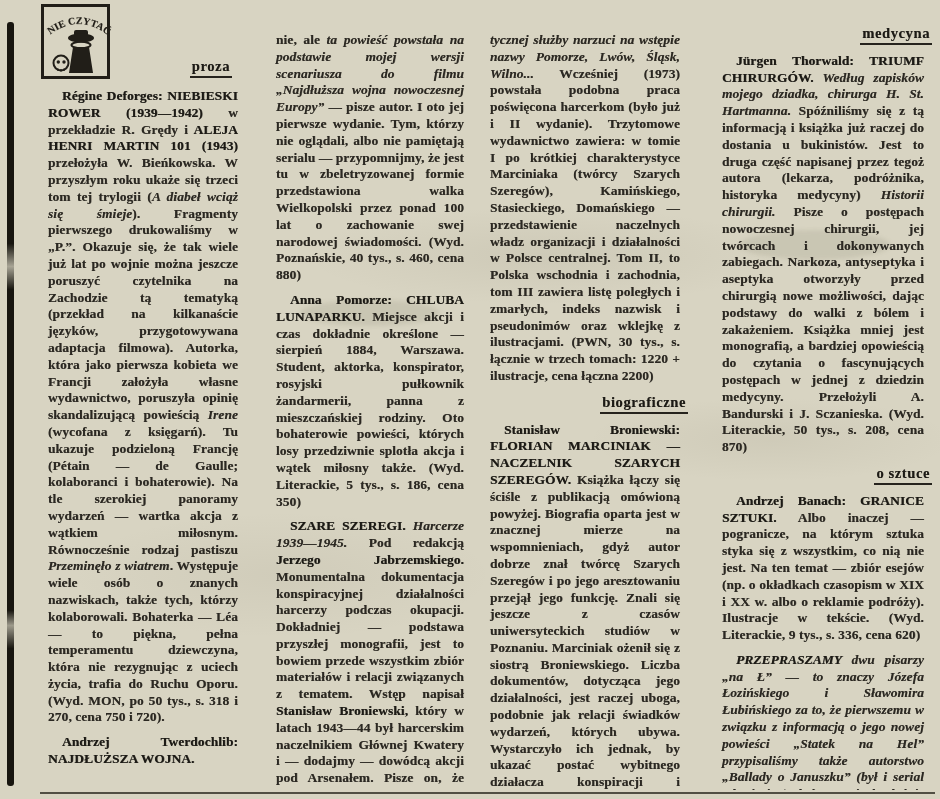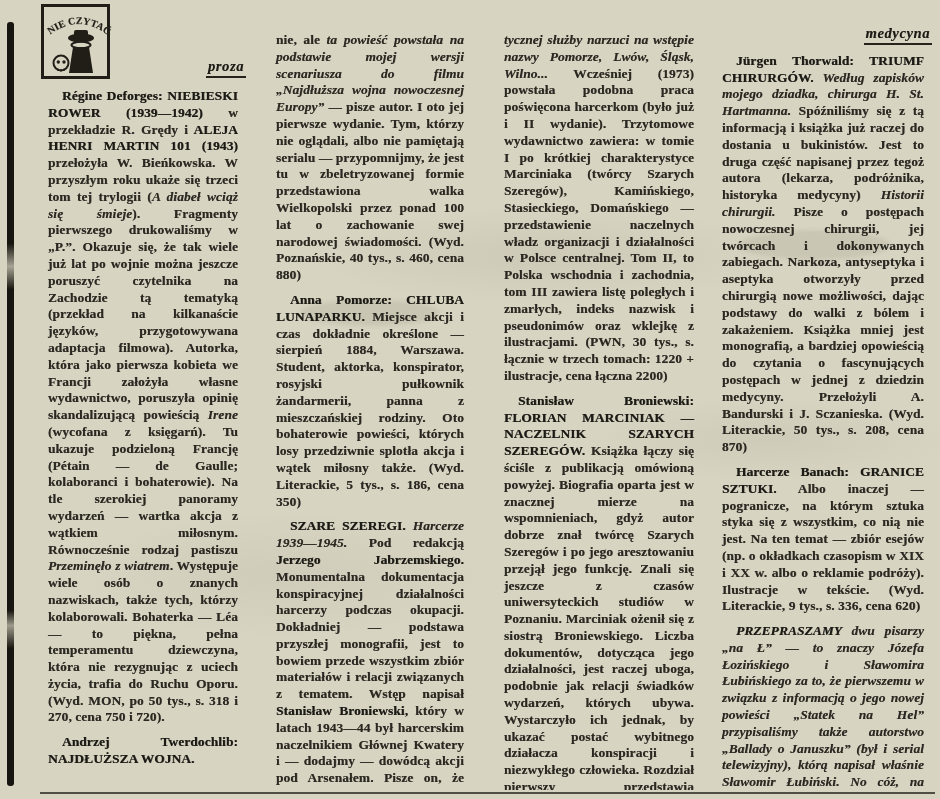--- a/index.html
+++ b/index.html
@@ -35,43 +35,43 @@
     text-align: justify;
     font-size: 13.4px;
     line-height: 16.8px;
     font-weight: bold;
     letter-spacing: 0.1px;
     overflow: hidden;
     text-shadow: 0.3px 0.3px 0.5px rgba(43,40,34,0.55);
   }
   .col1 { left: 40px;  top: 2px;  width: 206px; height: 788px; }
   .col2 { left: 268px; top: 24px; width: 204px; height: 766px; }
-  .col3 { left: 496px; top: 24px; width: 206px; height: 766px; }
+  .col3 { left: 482px; top: 24px; width: 206px; height: 766px; }
   .col4 { left: 714px; top: 16px; width: 218px; height: 774px; }
   .para { margin: 8px; text-indent: 14px; font-family: Liberation Serif, serif; }
   .para.ni { text-indent: 0; }
   .it { font-style: italic; }
   .dk { color: #1c1a15; text-shadow: 0.4px 0.4px 0.5px rgba(28,26,21,0.65); }
-  .sec-heading { text-align: right; margin: 9px 0 7px; text-indent: 0; font-style: italic; }
+  .sec-heading { text-align: right; margin: 9px 0 7px; text-indent: 0; }
   .hd-underline {
     display: inline-block;
     font-weight: bold;
     font-size: 14.5px;
     letter-spacing: 0.6px;
     border-bottom: 2.5px solid #26231d;
     padding: 0 2px 1px 2px;
     color: #1c1a15;
   }
   .col1-head {
     display: flex; justify-content: space-between; align-items: flex-end;
     margin-bottom: 6px; height: 78px;
   }
   .stamp { width: 72px; height: 76px; flex: 0 0 auto; }
   .stamp svg { display: block; }
-  .col1-head .sec-heading { margin: 0 0 2px 0; flex: 1; }
+  .col1-head .sec-heading { margin: 0 14px 2px 0; flex: 1; }
 </style>
 </head>
 <body>
 
 <div class="page">
 
   <div class="edge-bar"></div>
   <div class="bottom-rule"></div>
   <div class="smudge" style="left:300px;top:300px;width:140px;height:26px;"></div>
   <div class="smudge" style="left:740px;top:230px;width:150px;height:30px;"></div>
@@ -115,26 +115,28 @@
     <div class="col-body">
         <p class="para ni"><span>nie, ale </span><span class="it">ta powieść powstała na podstawie mojej wersji scenariusza do filmu „Najdłuższa wojna nowoczesnej Europy”</span><span> — pisze autor. I oto jej pierwsze wydanie. Tym, którzy nie oglądali, albo nie pamiętają serialu — przypomnijmy, że jest tu w zbeletryzowanej formie przedstawiona walka Wielkopolski przez ponad 100 lat o zachowanie swej narodowej świadomości. (Wyd. Poznańskie, 40 tys., s. 460, cena 880)</span></p>
         <p class="para"><span class="dk">Anna Pomorze: CHLUBA LUNAPARKU. </span><span>Miejsce akcji i czas dokładnie określone — sierpień 1884, Warszawa. Student, aktorka, konspirator, rosyjski pułkownik żandarmerii, panna z mieszczańskiej rodziny. Oto bohaterowie powieści, których losy przedziwnie splotła akcja i wątek miłosny także. (Wyd. Literackie, 5 tys., s. 186, cena 350)</span></p>
         <p class="para"><span class="dk">SZARE SZEREGI. </span><span class="it">Harcerze 1939—1945. </span><span>Pod redakcją </span><span class="dk">Jerzego Jabrzemskiego. </span><span>Monumentalna dokumentacja konspiracyjnej działalności harcerzy podczas okupacji. Dokładniej — podstawa przyszłej monografii, jest to bowiem przede wszystkim zbiór materiałów i relacji związanych z tematem. Wstęp napisał </span><span class="dk">Stanisław Broniewski,</span><span> który w latach 1943—44 był harcerskim naczelnikiem Głównej Kwatery i — dodajmy — dowódcą akcji pod Arsenałem. Pisze on, że Warszawa i Polska centralna dotychczas jakby były powiększane w mierzeniu trudności i osiągnięć wojennych Szarych Szeregów. Teraz, po wydaniu tej pracy zbiorowej, </span></p>
       </div>
   </div>
 
   <div class="col col3">
     <div class="col-body">
         <p class="para ni"><span class="it">tycznej służby narzuci na wstępie nazwy Pomorze, Lwów, Śląsk, Wilno...</span><span> Wcześniej (1973) powstała podobna praca poświęcona harcerkom (było już i II wydanie). Trzytomowe wydawnictwo zawiera: w tomie I po krótkiej charakterystyce Marciniaka (twórcy Szarych Szeregów), Kamińskiego, Stasieckiego, Domańskiego — przedstawienie naczelnych władz organizacji i działalności w Polsce centralnej. Tom II, to Polska wschodnia i zachodnia, tom III zawiera listę poległych i zmarłych, indeks nazwisk i pseudonimów oraz wklejkę z ilustracjami. (PWN, 30 tys., s. łącznie w trzech tomach: 1220 + ilustracje, cena łączna 2200)</span></p>
+        <div class="sec-heading"><span class="hd-underline">biograficzne</span></div>
         <p class="para"><span class="dk">Stanisław Broniewski: FLORIAN MARCINIAK — NACZELNIK SZARYCH SZEREGÓW. </span><span>Książka łączy się ściśle z publikacją omówioną powyżej. Biografia oparta jest w znacznej mierze na wspomnieniach, gdyż autor dobrze znał twórcę Szarych Szeregów i po jego aresztowaniu przejął jego funkcję. Znali się jeszcze z czasów uniwersyteckich studiów w Poznaniu. Marciniak ożenił się z siostrą Broniewskiego. Liczba dokumentów, dotycząca jego działalności, jest raczej uboga, podobnie jak relacji świadków wydarzeń, których ubywa. Wystarczyło ich jednak, by ukazać postać wybitnego działacza konspiracji i niezwykłego człowieka. Rozdział pierwszy przedstawia okoliczności związane z aresztowaniem Marciniaka. Potem — chronologicznie jego życie aż po śmierć w Gross-Rosen w lutym 1944. (PWN, 15 tys., s. 232, ilustracje na wklejkach, cena 580)</span></p>
       </div>
   </div>
 
   <div class="col col4">
     <div class="col-body">
         <div class="sec-heading"><span class="hd-underline">medycyna</span></div>
         <p class="para"><span class="dk">Jürgen Thorwald: TRIUMF CHIRURGÓW. </span><span class="it">Według zapisków mojego dziadka, chirurga H. St. Hartmanna. </span><span>Spóźniliśmy się z tą informacją i książka już raczej do dostania u bukinistów. Jest to druga część napisanej przez tegoż autora (lekarza, podróżnika, historyka medycyny) </span><span class="it">Historii chirurgii.</span><span> Pisze o postępach nowoczesnej chirurgii, jej twórcach i dokonywanych zabiegach. Narkoza, antyseptyka i aseptyka otworzyły przed chirurgią nowe możliwości, dając podstawy do walki z bólem i zakażeniem. Książka mniej jest monografią, a bardziej opowieścią do czytania o fascynujących postępach w jednej z dziedzin medycyny. Przełożyli A. Bandurski i J. Sczanieska. (Wyd. Literackie, 50 tys., s. 208, cena 870)</span></p>
-        <p class="para"><span class="dk">Harcerze Banach: GRANICE SZTUKI. </span><span>Albo inaczej — pogranicze, na którym sztuka styka się z wszystkim, co nią nie jest. Na ten temat — zbiór esejów (np. o okładkach czasopism w XIX i XX w. albo o reklamie podróży). Ilustracje w tekście. (Wyd. Literackie, 9 tys., s. 336, cena 620)</span></p>
+        <div class="sec-heading"><span class="hd-underline">o sztuce</span></div>
+        <p class="para"><span class="dk">Andrzej Banach: GRANICE SZTUKI. </span><span>Albo inaczej — pogranicze, na którym sztuka styka się z wszystkim, co nią nie jest. Na ten temat — zbiór esejów (np. o okładkach czasopism w XIX i XX w. albo o reklamie podróży). Ilustracje w tekście. (Wyd. Literackie, 9 tys., s. 336, cena 620)</span></p>
         <p class="para"><span class="it dk">PRZEPRASZAMY </span><span class="it">dwu pisarzy „na Ł” — to znaczy Józefa Łozińskiego i Sławomira Łubińskiego za to, że pierwszemu w związku z informacją o jego nowej powieści „Statek na Hel” przypisaliśmy także autorstwo „Ballady o Januszku” (był i serial telewizyjny), którą napisał właśnie Sławomir Łubiński. No cóż, na usprawiedliwienie tylko errare humanum est.</span></p>
       </div>
   </div>
 
 </div>
 
 </body></html>

